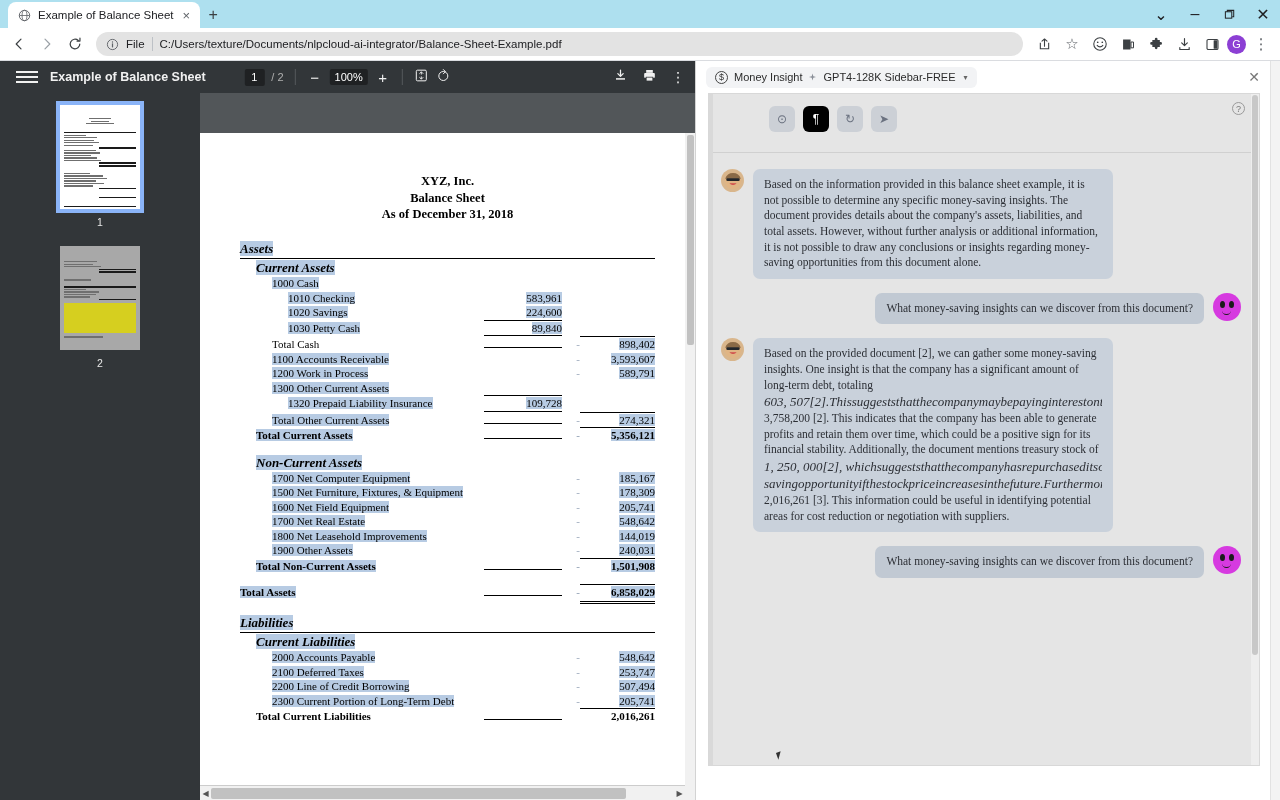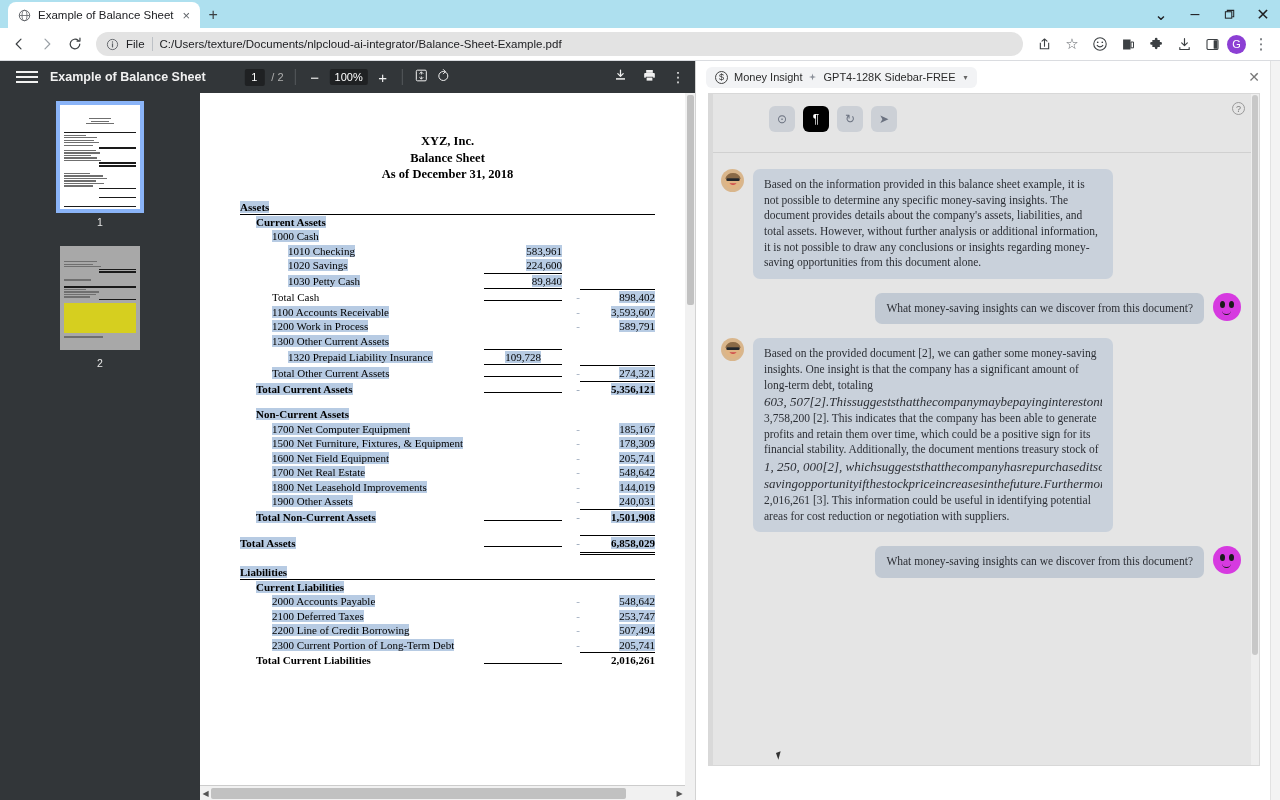--- a/index.html
+++ b/index.html
@@ -111,34 +111,34 @@
   }
   .thumb.sel { outline: 4px solid #8ab4f8; }
   .thumb.p2 { background: #a8a8a8; }
   .thumb-num { font-size: 10.5px; color: #e8e8e8; margin: 7px 0 14px; }
   .tl { height: 1.3px; background: #6f6f6f; margin: 1.2px 0; }
   .tl.b { background: #1a1a1a; height: 1.6px; }
   .tlyel { background: #d6cf1f; height: 30px; margin: 3px 0; }
 
   .pagearea {
     flex: 1; background: #f0abfc; overflow: hidden; position: relative;
-    display: flex; justify-content: center;
+    display: flex; justify-content: center; margin-top: 40px;
   }
   .page {
     width: 545px; background: #fff; margin-top: 0; padding: 40px 0 0 0;
     position: relative;
   }
 
   
   .doc {
     font-family: "Liberation Serif", serif; color: #000;
     padding: 0 40px; font-size: 11px;
   }
   .doc-h { text-align: center; font-weight: bold; font-size: 12.5px; line-height: 1.33; }
-  .sect-title { font-weight: bold; font-size: 11px; }
+  .sect-title { font-weight: bold; font-size: 13px; font-style: italic; }
   .rule { border-bottom: 1.6px solid #000; margin-top: 1px; }
   .row { display: flex; align-items: baseline; line-height: 1.32; }
   .lbl { flex: 1; }
   .hl { background: #b7cbe3; }
   .c1 { width: 78px; text-align: right; flex: none; }
   .c2 { width: 18px; text-align: right; flex: none; color: #9aa8bb; }
   .c3 { width: 75px; text-align: right; flex: none; }
   .i1 { padding-left: 16px; }
   .i2 { padding-left: 32px; }
   .i3 { padding-left: 48px; }
@@ -519,21 +519,21 @@
                   <div class="c3" style="border-top: none;"><span class="hl">589,791</span></div>
                 </div>
                 <div class="row">
                   <div class="lbl i2"><span class="hl">1300 Other Current Assets</span></div>
                   <div class="c1"></div>
                   <div class="c2"></div>
                   <div class="c3" style="border-top: none;"></div>
                 </div>
                 <div class="row topline">
                   <div class="lbl i3"><span class="hl">1320 Prepaid Liability Insurance</span></div>
-                  <div class="c1" style="border-bottom: 1.4px solid rgb(0, 0, 0); text-align: center;"><span class="hl">109,728</span></div>
+                  <div class="c1" style="border-bottom: 1.4px solid rgb(0, 0, 0);"><span class="hl">109,728</span></div>
                   <div class="c2"></div>
                   <div class="c3" style="border-top: none;"></div>
                 </div>
                 <div class="row topline">
                   <div class="lbl i2"><span class="hl">Total Other Current Assets</span></div>
                   <div class="c1"></div>
                   <div class="c2">-</div>
                   <div class="c3"><span class="hl">274,321</span></div>
                 </div>
                 <div class="row bold topline">

